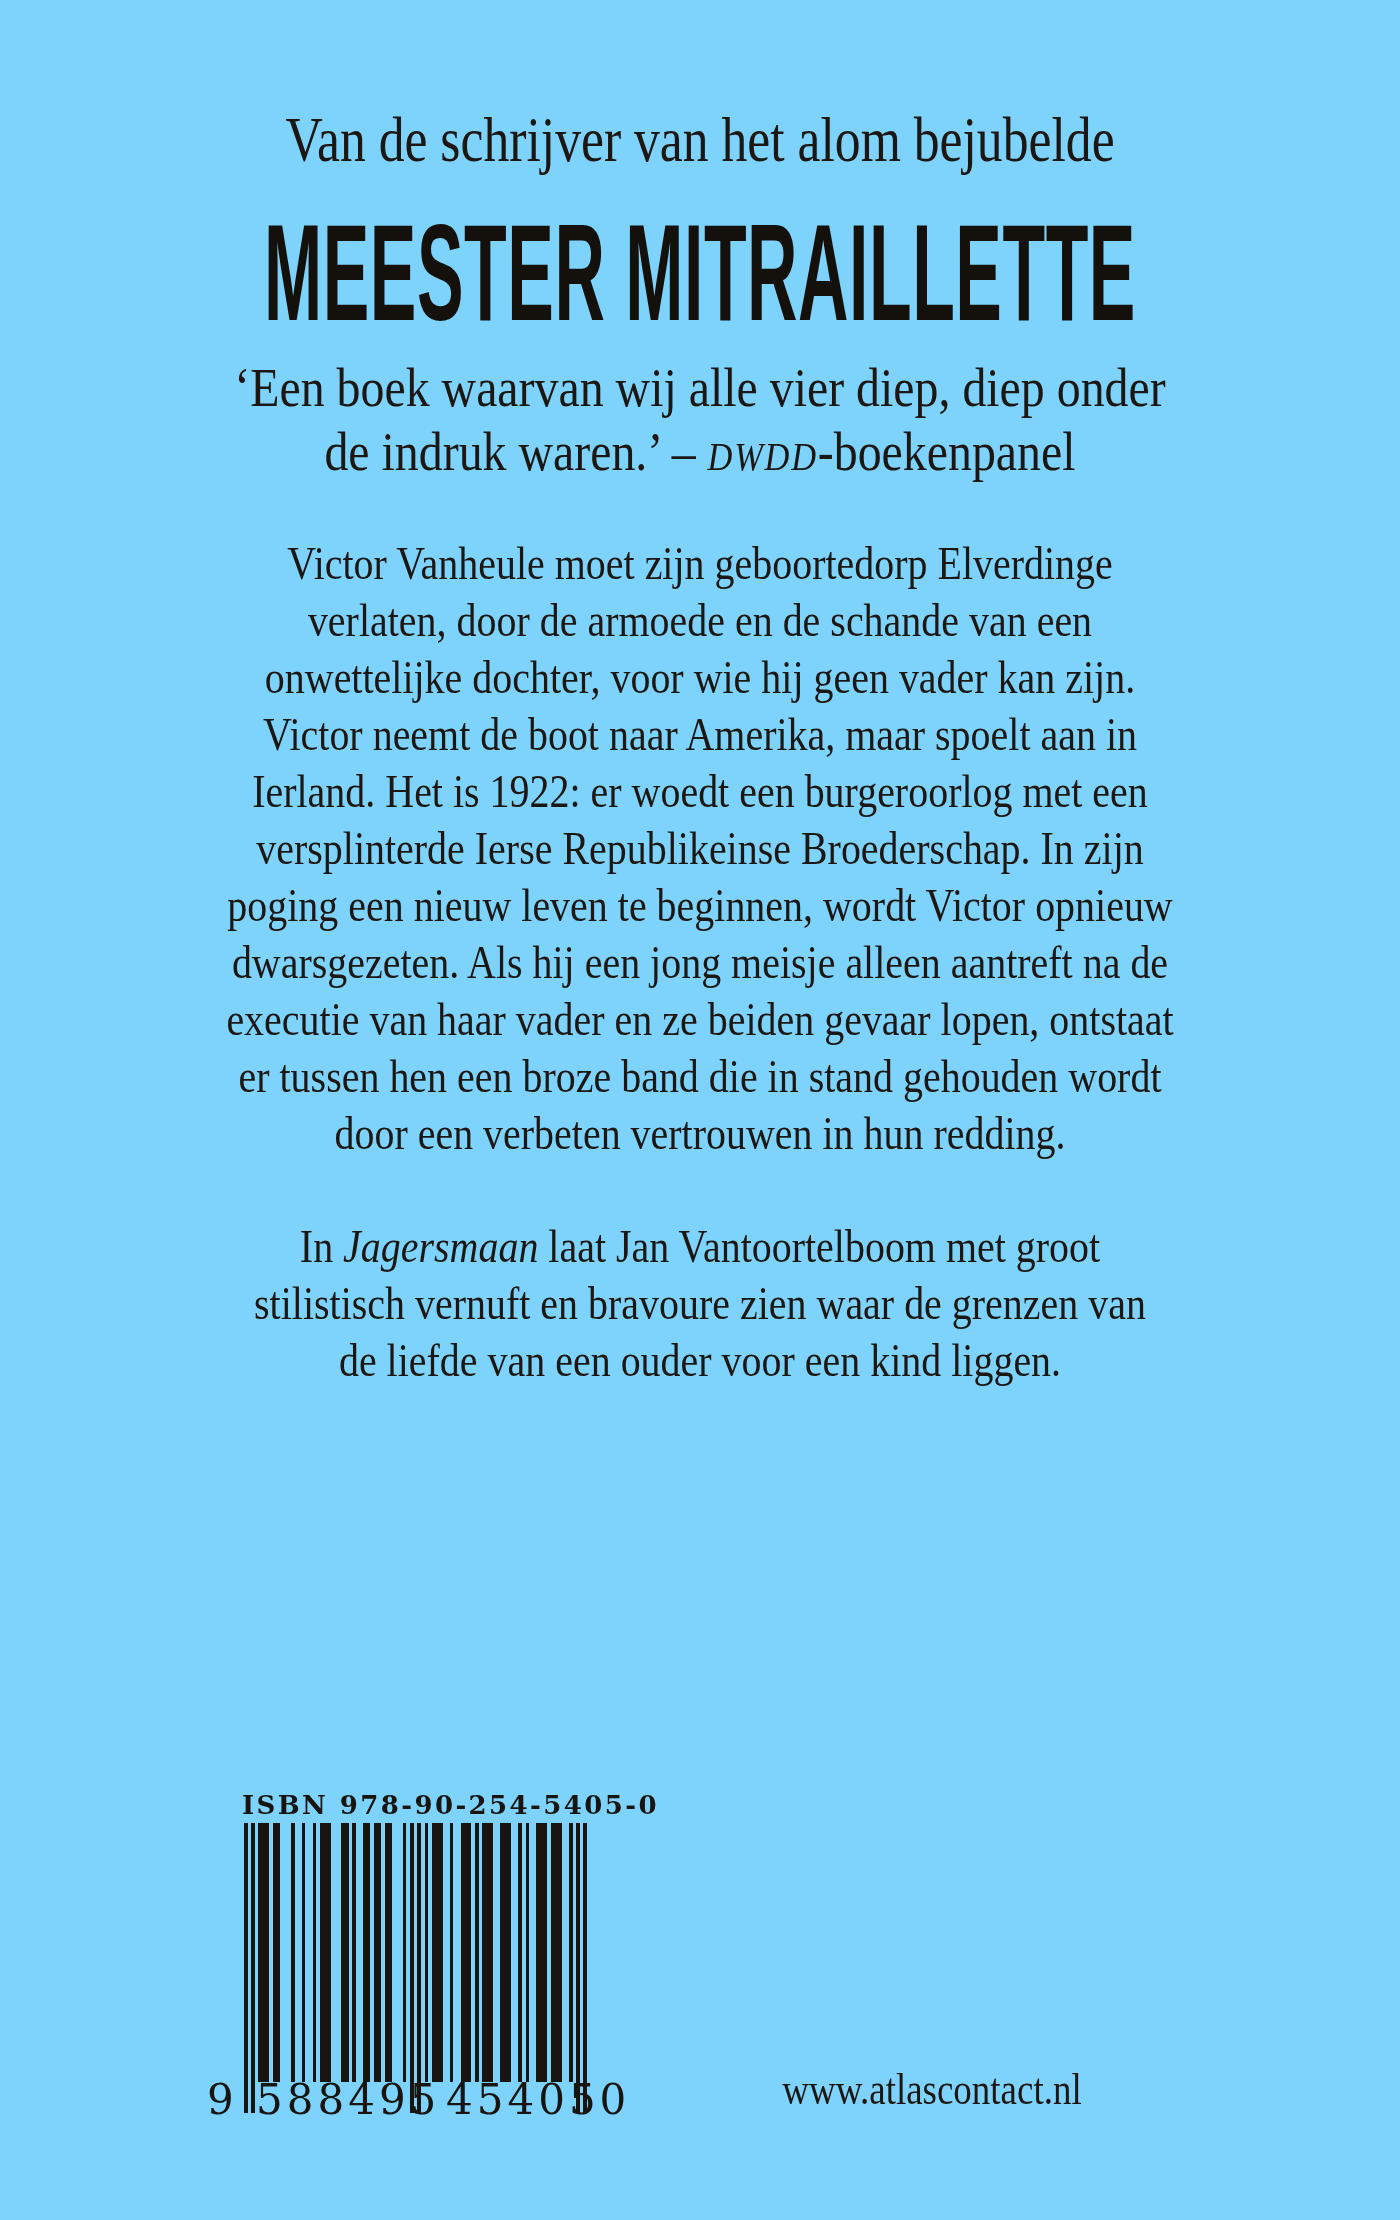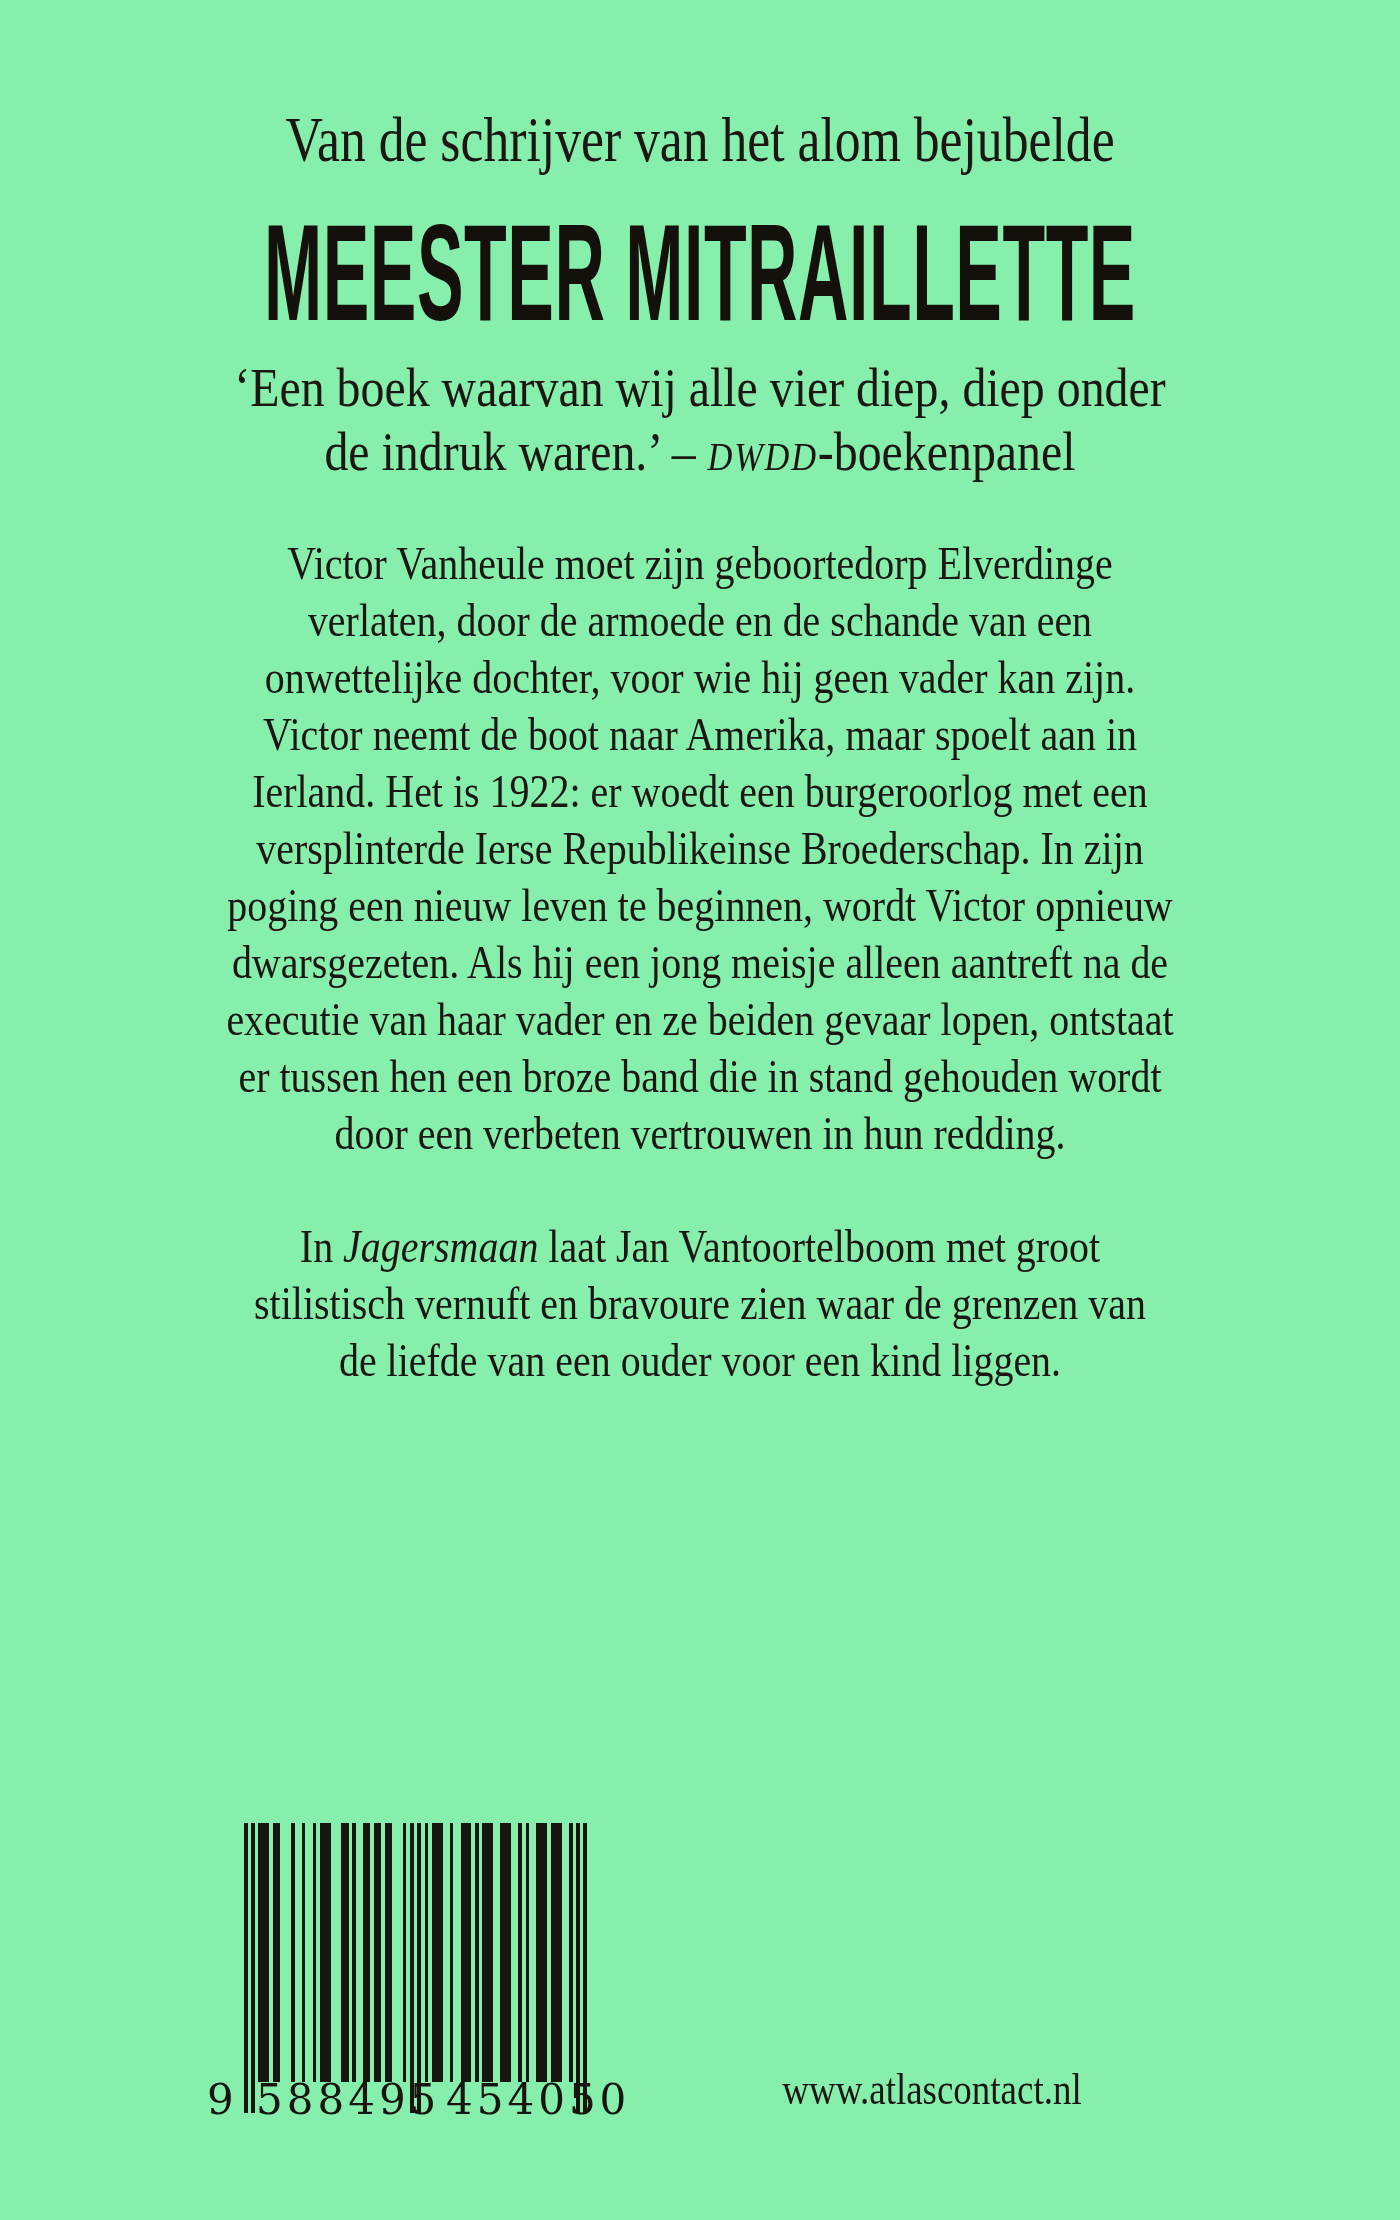--- a/index.html
+++ b/index.html
@@ -1,19 +1,19 @@
 <!DOCTYPE html>
 <html><head>
 <meta charset="utf-8">
 <style>
   html,body { margin:0; padding:0; }
   .cover {
     position:relative;
     width:1400px; height:2220px;
-    background:#86efac;
+    background:#7dd3fc;
     color:#1c1712;
     font-family:"Liberation Serif", serif;
     overflow:hidden;
   }
   .abs { position:absolute; }
   .centered { left:0; width:100%; text-align:center; }
   .nowrap { white-space:nowrap; }
 
   .kicker {
     top:104px; font-size:63px; line-height:1.15;
@@ -96,20 +96,21 @@
     <div class="nowrap">er tussen hen een broze band die in stand gehouden wordt</div>
     <div class="nowrap">door een verbeten vertrouwen in hun redding.</div>
   </div>
 
   <div class="abs centered closing">
     <div class="nowrap"><span>In </span><span class="italic-title">Jagersmaan</span><span> laat Jan Vantoortelboom met groot</span></div>
     <div class="nowrap">stilistisch vernuft en bravoure zien waar de grenzen van</div>
     <div class="nowrap">de liefde van een ouder voor een kind liggen.</div>
   </div>
 
+  <div class="abs isbn-label">ISBN 978-90-254-5405-0</div>
 
   <div class="abs barcode">
       <div class="bar" style="left: 0px; width: 3.61053px; height: 290px; background: rgb(24, 20, 16);"></div>
       <div class="bar" style="left: 7.22105px; width: 3.61053px; height: 290px; background: rgb(24, 20, 16);"></div>
       <div class="bar" style="left: 14.4421px; width: 10.8316px; height: 259px; background: rgb(24, 20, 16);"></div>
       <div class="bar" style="left: 28.8842px; width: 7.22105px; height: 259px; background: rgb(24, 20, 16);"></div>
       <div class="bar" style="left: 46.9368px; width: 3.61053px; height: 259px; background: rgb(24, 20, 16);"></div>
       <div class="bar" style="left: 57.7684px; width: 3.61053px; height: 259px; background: rgb(24, 20, 16);"></div>
       <div class="bar" style="left: 68.6px; width: 3.61053px; height: 259px; background: rgb(24, 20, 16);"></div>
       <div class="bar" style="left: 75.8211px; width: 10.8316px; height: 259px; background: rgb(24, 20, 16);"></div>

